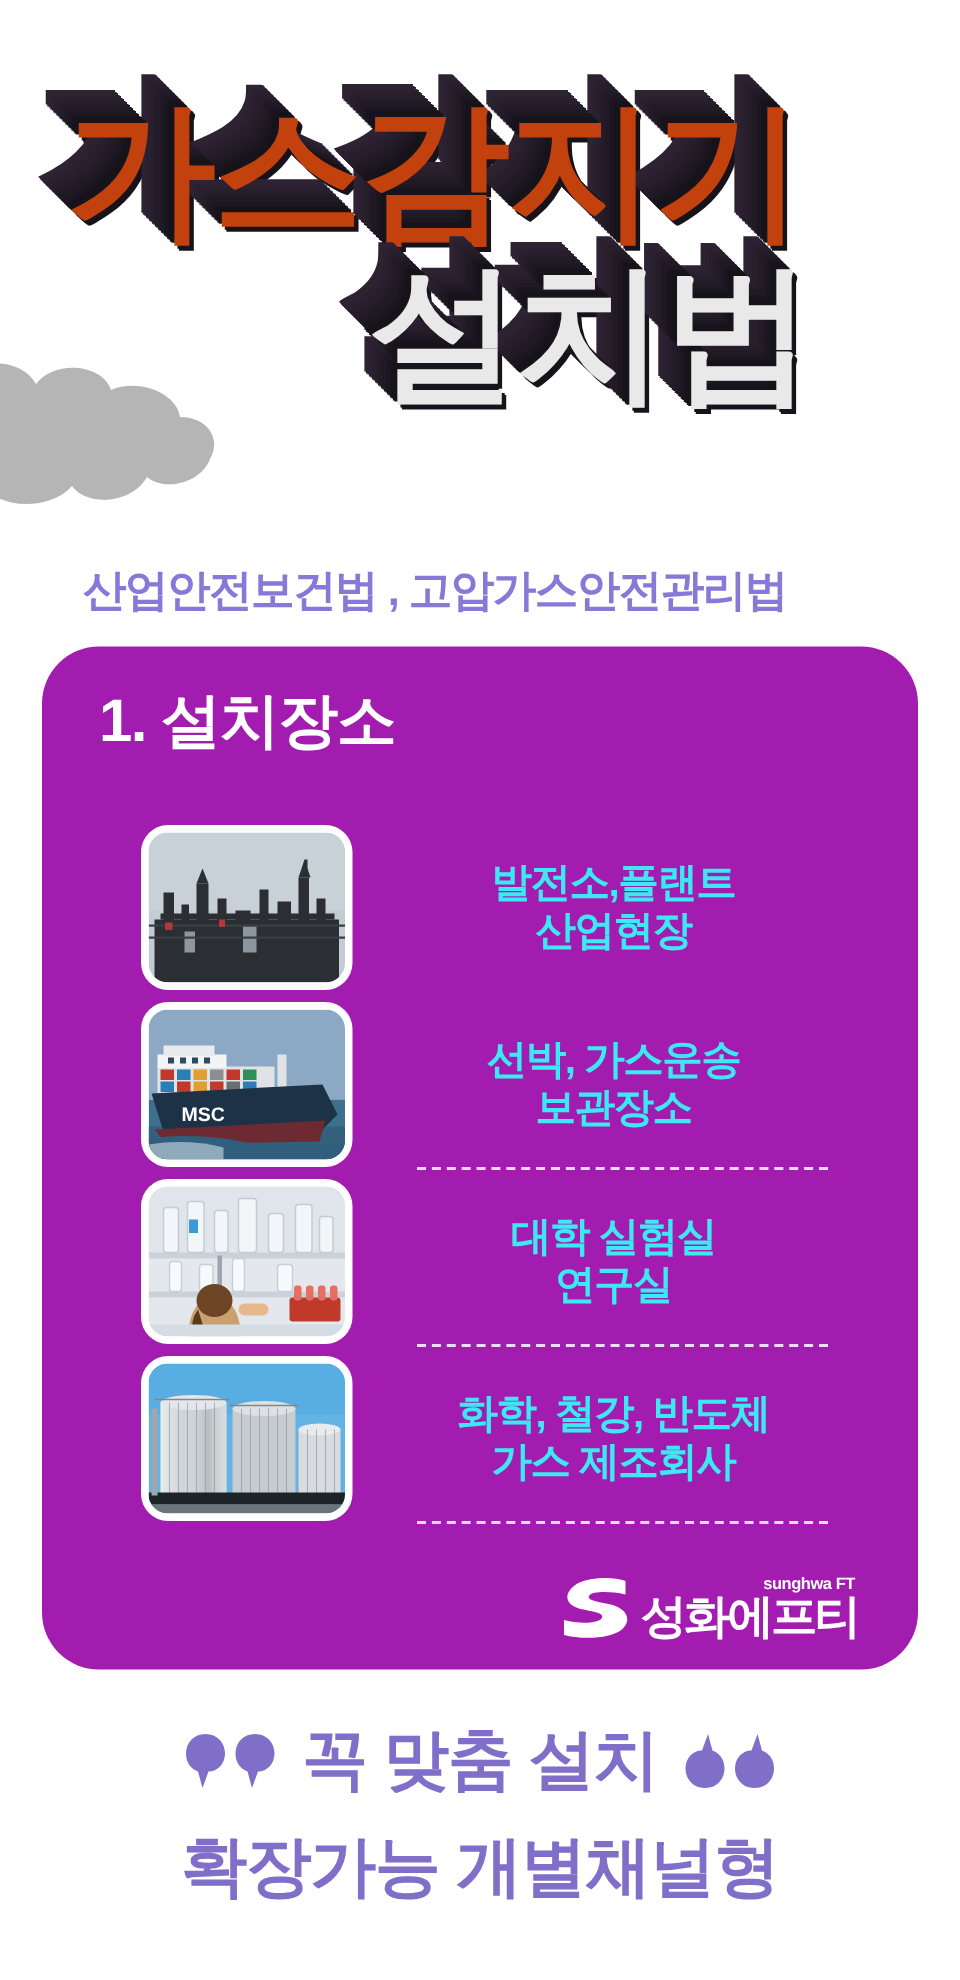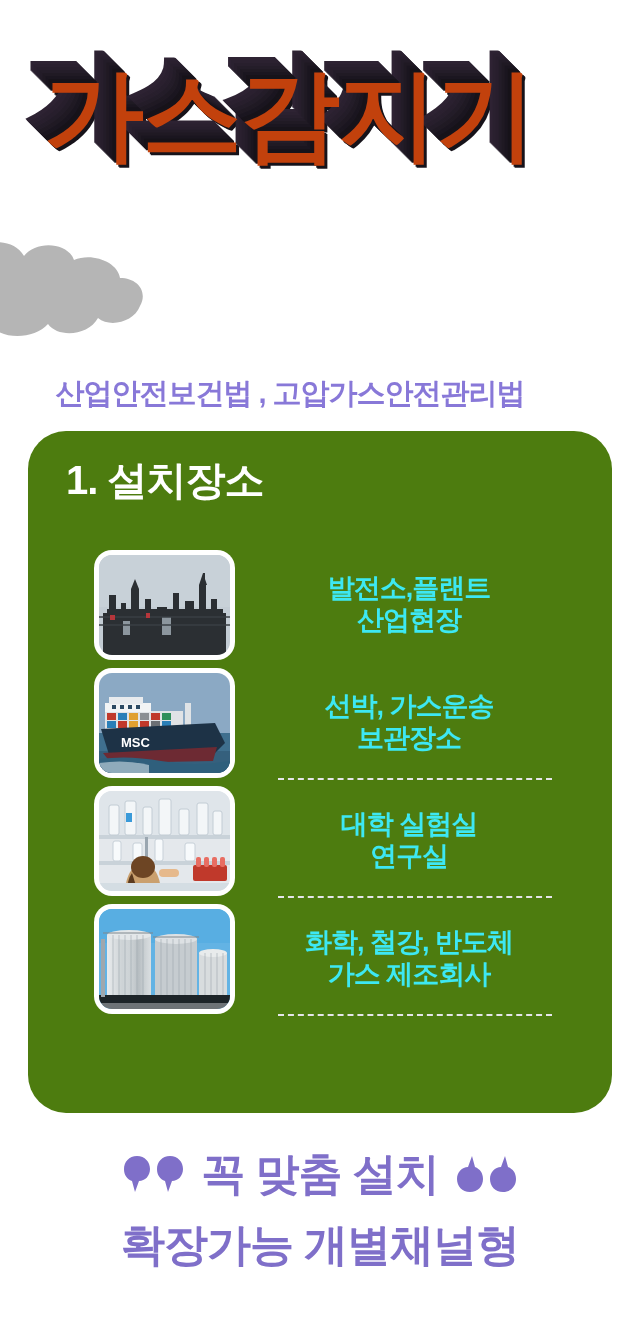--- a/index.html
+++ b/index.html
@@ -87,21 +87,21 @@
     color: #8878d8;
   }
 
   
   .card {
     position: absolute;
     left: 28px;
     top: 431px;
     width: 584px;
     height: 682px;
-    background: #4d7c0f;
+    background: #a21caf;
     border-radius: 38px;
   }
   .card-heading {
     position: absolute;
     left: 38px;
     top: 22px;
     font-size: 40px;
     font-weight: 900;
     color: #ffffff;
     letter-spacing: -1px;
@@ -218,20 +218,21 @@
 
   <svg class="cloud" viewBox="0 0 250 112" aria-hidden="true">
     <path d="M8 34 C8 14, 38 6, 52 20 C62 4, 92 4, 102 22 C114 6, 146 8, 152 26
              C170 18, 196 28, 198 44 C216 44, 226 58, 218 72 C212 88, 188 94, 176 84
              C166 102, 136 104, 126 90 C112 106, 78 106, 68 90 C48 100, 18 92, 14 74
              C0 68, -2 44, 8 34 Z" fill="#b5b5b5"></path>
   </svg>
 
   <div class="title-area">
     <div class="title-line title-line-1">가스감지기</div>
+    <div class="title-line title-line-2">설치법</div>
   </div>
 
   <div class="subtitle">산업안전보건법 , 고압가스안전관리법</div>
 
   <div class="card">
     <div class="card-heading">1. 설치장소</div>
 
     <div class="rows">
 
       <div class="row">
@@ -402,20 +403,31 @@
         </div>
         <div class="row-label">화학, 철강, 반도체
 가스 제조회사</div>
       </div>
 
       <div class="divider div-1"></div>
       <div class="divider div-2"></div>
       <div class="divider div-3"></div>
     </div>
 
+    <div class="logo">
+      <svg class="logo-mark" viewBox="0 0 46 42" aria-hidden="true">
+        <path d="M44 3 C36 0, 18 0, 10 6 C2 12, 4 20, 16 22 C26 24, 30 25, 28 28
+                 C26 31, 14 32, 3 29 L3 39 C14 42, 34 42, 42 35 C49 28, 44 20, 31 18
+                 C22 16.5, 18 15, 20 12.5 C22 10, 33 9.5, 44 12 Z" fill="#ffffff"></path>
+      </svg>
+      <div class="logo-text-wrap">
+        <div class="logo-sub">sunghwa FT</div>
+        <div class="logo-name">성화에프티</div>
+      </div>
+    </div>
   </div>
 
   <div class="footer">
     <div class="footer-line-1">
       <svg class="quote-mark" viewBox="0 0 62 40" aria-hidden="true">
         <path d="M14 2 C22 2, 27 8, 27 15 C27 22, 22 27, 16 27 L12 38 L9 27 C4 25, 1 21, 1 15 C1 8, 6 2, 14 2 Z" fill="#7f6fc9"></path>
         <path d="M47 2 C55 2, 60 8, 60 15 C60 22, 55 27, 49 27 L45 38 L42 27 C37 25, 34 21, 34 15 C34 8, 39 2, 47 2 Z" fill="#7f6fc9"></path>
       </svg>
       <span>꼭 맞춤 설치</span>
       <svg class="quote-mark" viewBox="0 0 62 40" aria-hidden="true">

